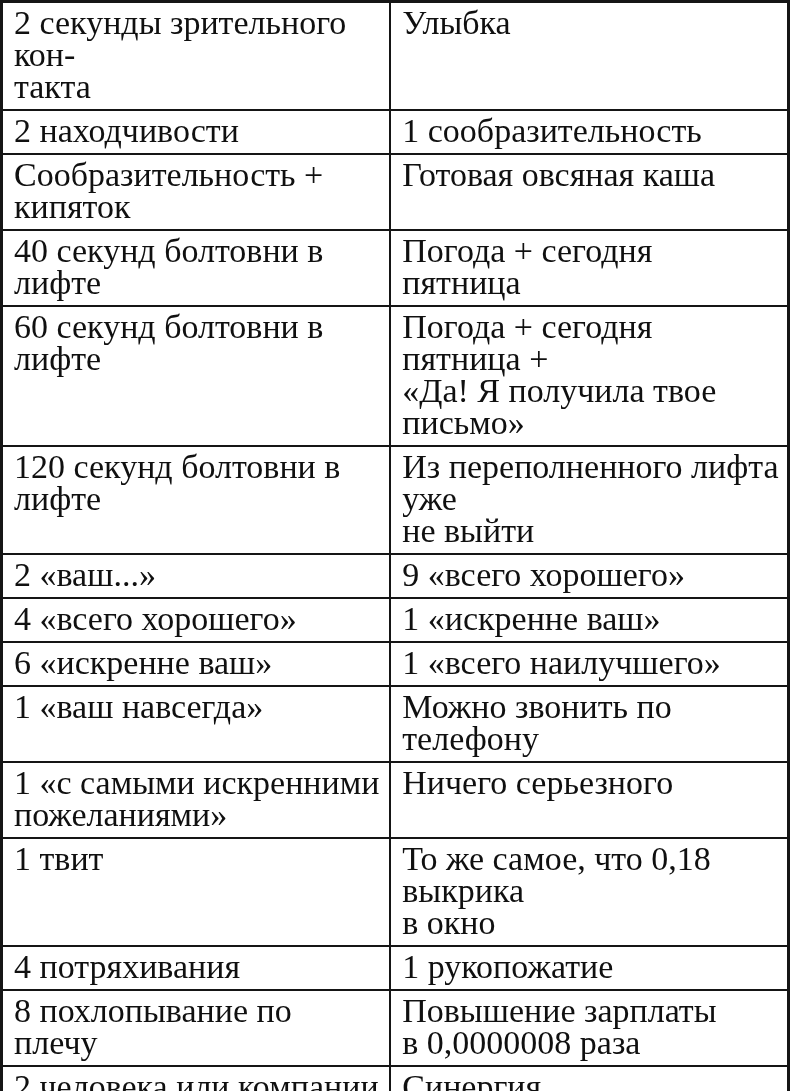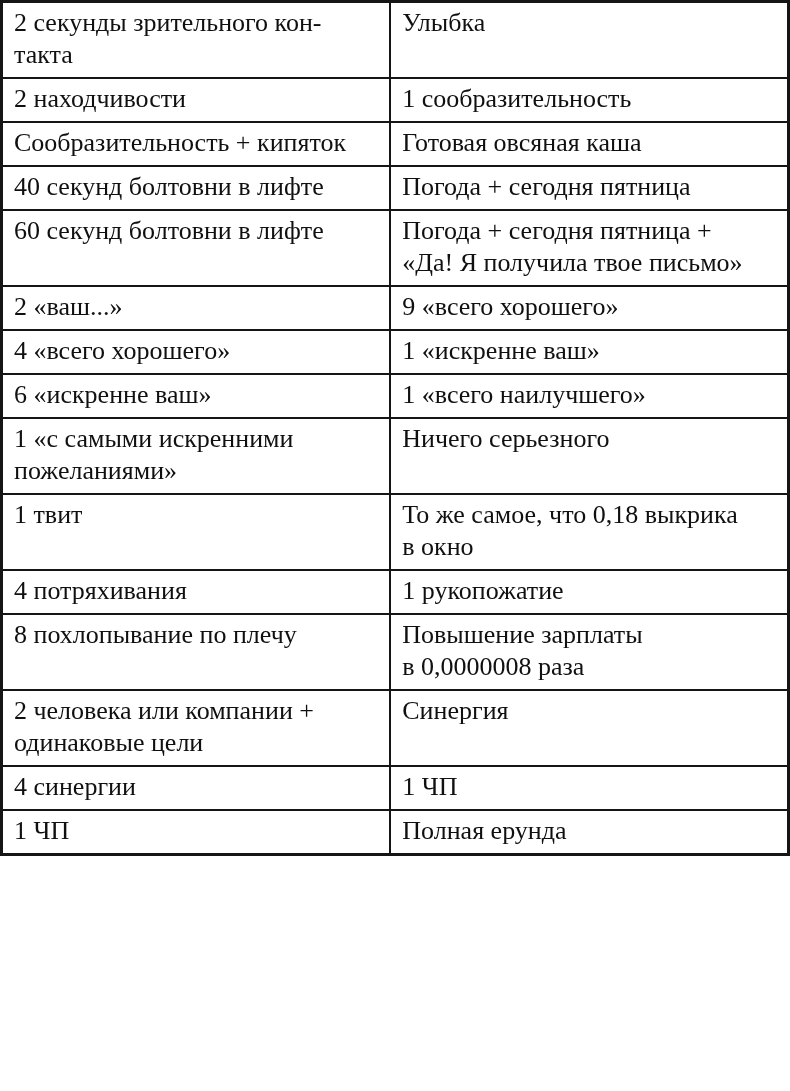--- a/index.html
+++ b/index.html
@@ -19,21 +19,21 @@
     table-layout: fixed;
     width: 790px;
     border: 3px solid #151515;
   }
   table.conv col.c-left  { width: 49.4%; }
   table.conv col.c-right { width: 50.6%; }
   table.conv td {
     border: 2px solid #151515;
     vertical-align: top;
     padding: 4px 8px 6px 11px;
-    font-size: 26px;
+    font-size: 34px;
     line-height: 32px;
     white-space: pre-line;
     overflow: hidden;
   }
 </style>
 </head>
 <body>
 
 <table class="conv">
   <colgroup>
@@ -57,30 +57,39 @@
     <tr>
       <td>40 секунд болтовни в лифте</td>
       <td>Погода + сегодня пятница</td>
     </tr>
     <tr>
       <td>60 секунд болтовни в лифте</td>
       <td>Погода + сегодня пятница +
 «Да! Я получила твое письмо»</td>
     </tr>
     <tr>
+      <td>120 секунд болтовни в лифте</td>
+      <td>Из переполненного лифта уже
+не выйти</td>
+    </tr>
+    <tr>
       <td>2 «ваш...»</td>
       <td>9 «всего хорошего»</td>
     </tr>
     <tr>
       <td>4 «всего хорошего»</td>
       <td>1 «искренне ваш»</td>
     </tr>
     <tr>
       <td>6 «искренне ваш»</td>
       <td>1 «всего наилучшего»</td>
+    </tr>
+    <tr>
+      <td>1 «ваш навсегда»</td>
+      <td>Можно звонить по телефону</td>
     </tr>
     <tr>
       <td>1 «с самыми искренними
 пожеланиями»</td>
       <td>Ничего серьезного</td>
     </tr>
     <tr>
       <td>1 твит</td>
       <td>То же самое, что 0,18 выкрика
 в окно</td>

